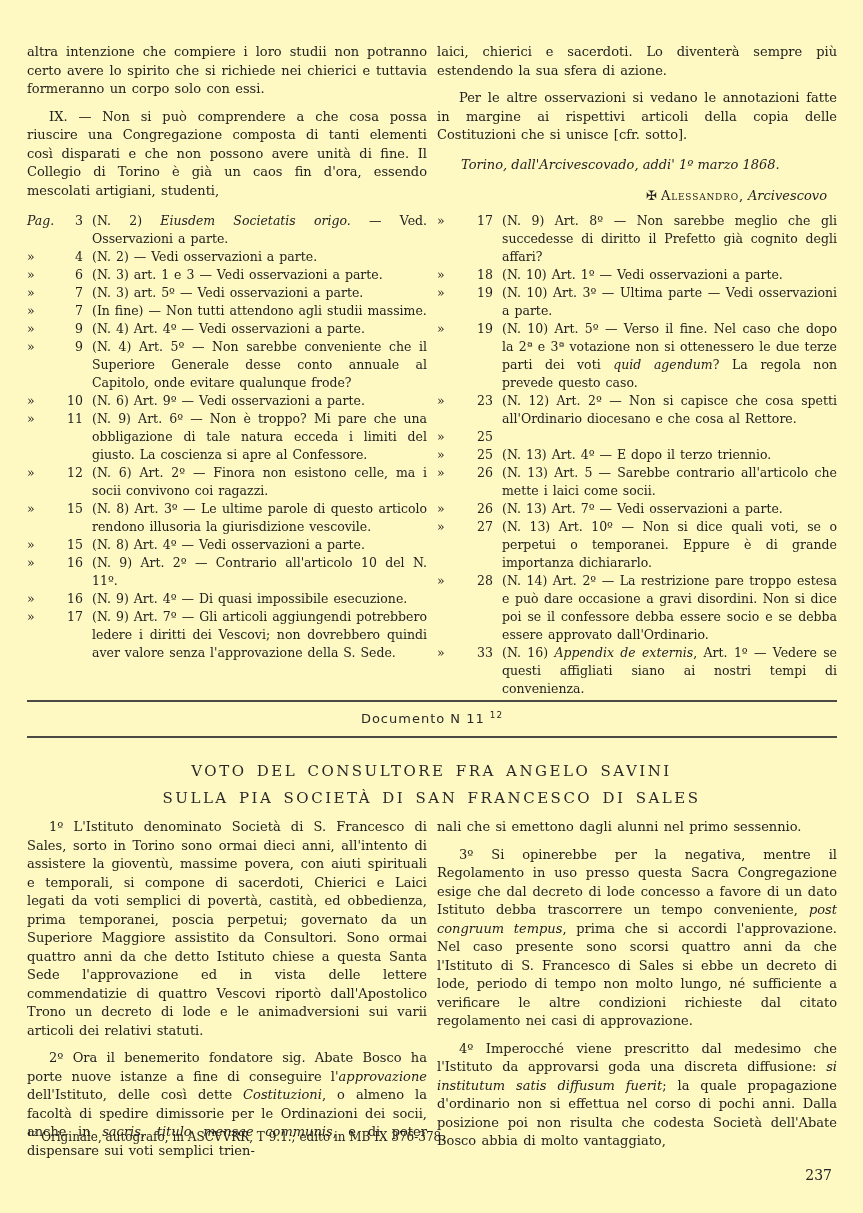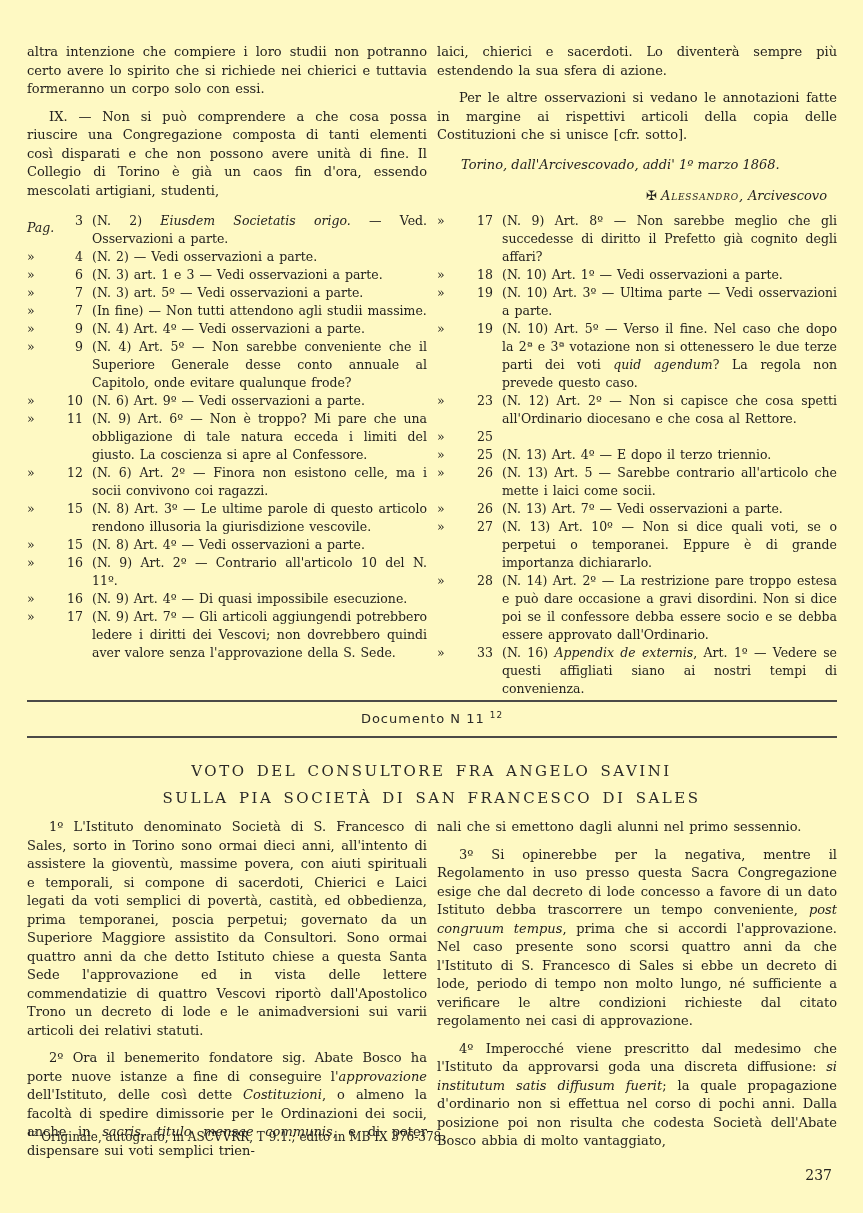--- a/index.html
+++ b/index.html
@@ -21,35 +21,35 @@
   .para { margin:0 0 9px 0; text-align:justify; text-indent:22px; word-spacing:1.2px; }
   .para.noindent { text-indent:0; }
   .para:last-child { margin-bottom:0; }
 
   .dateline { margin:11px 0 5px 0; padding-left:24px; font-style:italic; }
   .signature { text-align:right; padding-right:10px; }
 
   .ann-col { font-size:12.5px; line-height:18px; }
   .ann-item { display:flex; margin:0; }
   .ann-marker { flex:0 0 34px; }
-  .ann-marker.it { font-style:italic;margin-top:7px; }
+  .ann-marker.it { font-style:italic; }
   .ann-num { flex:0 0 22px; text-align:right; padding-right:9px; box-sizing:content-box; }
   .ann-text { flex:1; text-align:justify; word-spacing:1px; }
 
   .rule { border:none; border-top:2px solid #4b4a47; margin:0; }
   .doc-heading {
     text-align:center; padding:8px 0 7px 0;
     font-family:"DejaVu Sans", sans-serif; font-size:13px; letter-spacing:1px; color:#2a2927;
   }
   .doc-title-line {
     font-size:15px; letter-spacing:2.5px; line-height:27px; color:#2a2927; word-spacing:3px;
   }
 
   .it  { font-style:italic; }
-  .sc  { font-variant:small-caps; letter-spacing:0.8px;font-style:italic; }
+  .sc  { font-variant:small-caps; letter-spacing:0.8px; }
   .sup { vertical-align:super; font-size:0.68em; line-height:0; }
 </style>
 </head>
 <body>
 
 <div class="page">
 
   <section class="sec-top">
     <div class="col">
         <p class="para noindent"><span>altra intenzione che compiere i loro studii non potranno certo avere lo spirito che si richiede nei chierici e tuttavia formeranno un corpo solo con essi.</span></p>

